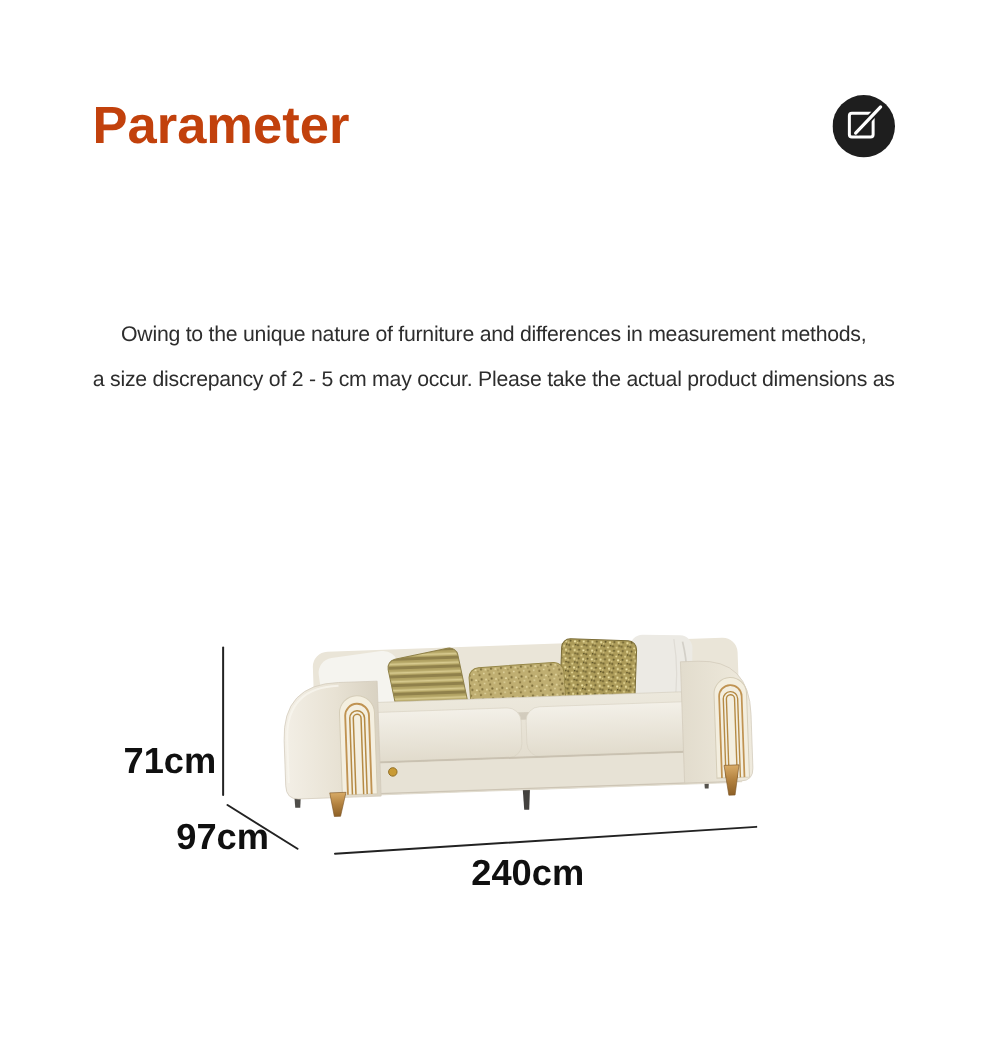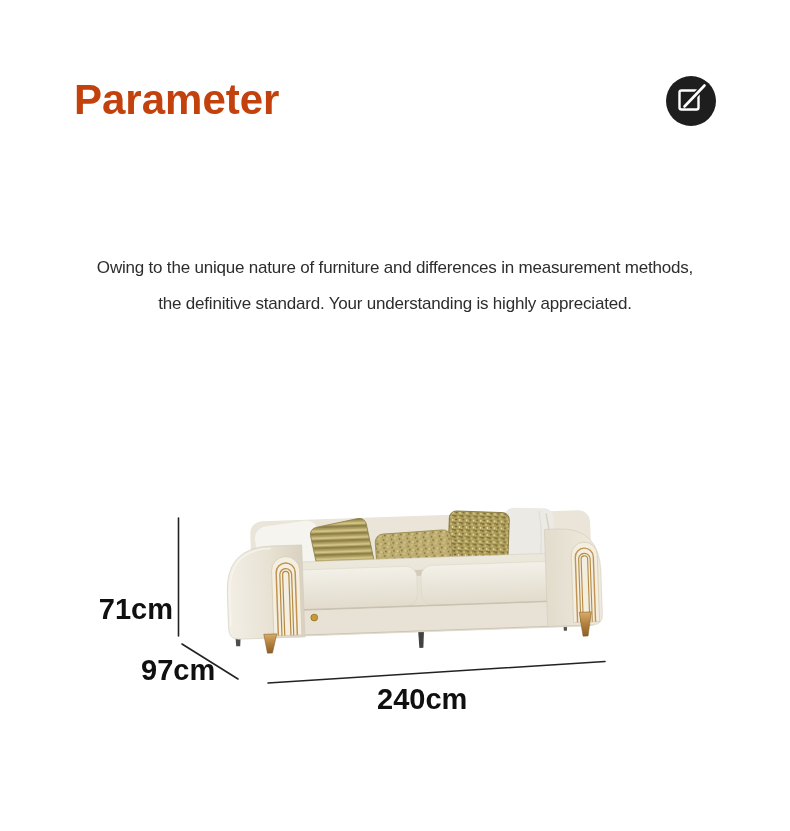--- a/index.html
+++ b/index.html
@@ -45,21 +45,21 @@
     <svg width="50" height="50" viewBox="0 0 50 50">
       <circle cx="25" cy="25" r="25" fill="#1e1e1e"></circle>
       <rect x="13.5" y="14.5" width="19" height="19" rx="2" fill="none" stroke="#ffffff" stroke-width="2.4"></rect>
       <line x1="18.5" y1="30.5" x2="38.5" y2="9.5" stroke="#1e1e1e" stroke-width="5.5"></line>
       <line x1="18.5" y1="30.5" x2="38.5" y2="9.5" stroke="#ffffff" stroke-width="2.6" stroke-linecap="round"></line>
     </svg>
   </button>
 
   <div class="disclaimer">
     <div class="line">Owing to the unique nature of furniture and differences in measurement methods,</div>
-    <div class="line">the definitive standard. Your understanding is highly appreciated.</div>
+    <div class="line">a size discrepancy of 2 - 5 cm may occur. Please take the actual product dimensions as</div>
   </div>
 
   <svg class="figure-svg" viewBox="0 480 790 260">
     <defs>
       <linearGradient id="bodyGrad" x1="0" y1="0" x2="0" y2="1">
         <stop offset="0" stop-color="#ece8dc"></stop>
           <stop offset="0.6" stop-color="#e4ded0"></stop>
           <stop offset="1" stop-color="#d9d2c2"></stop>
       </linearGradient>
       <linearGradient id="seatGrad" x1="0" y1="0" x2="0" y2="1">

